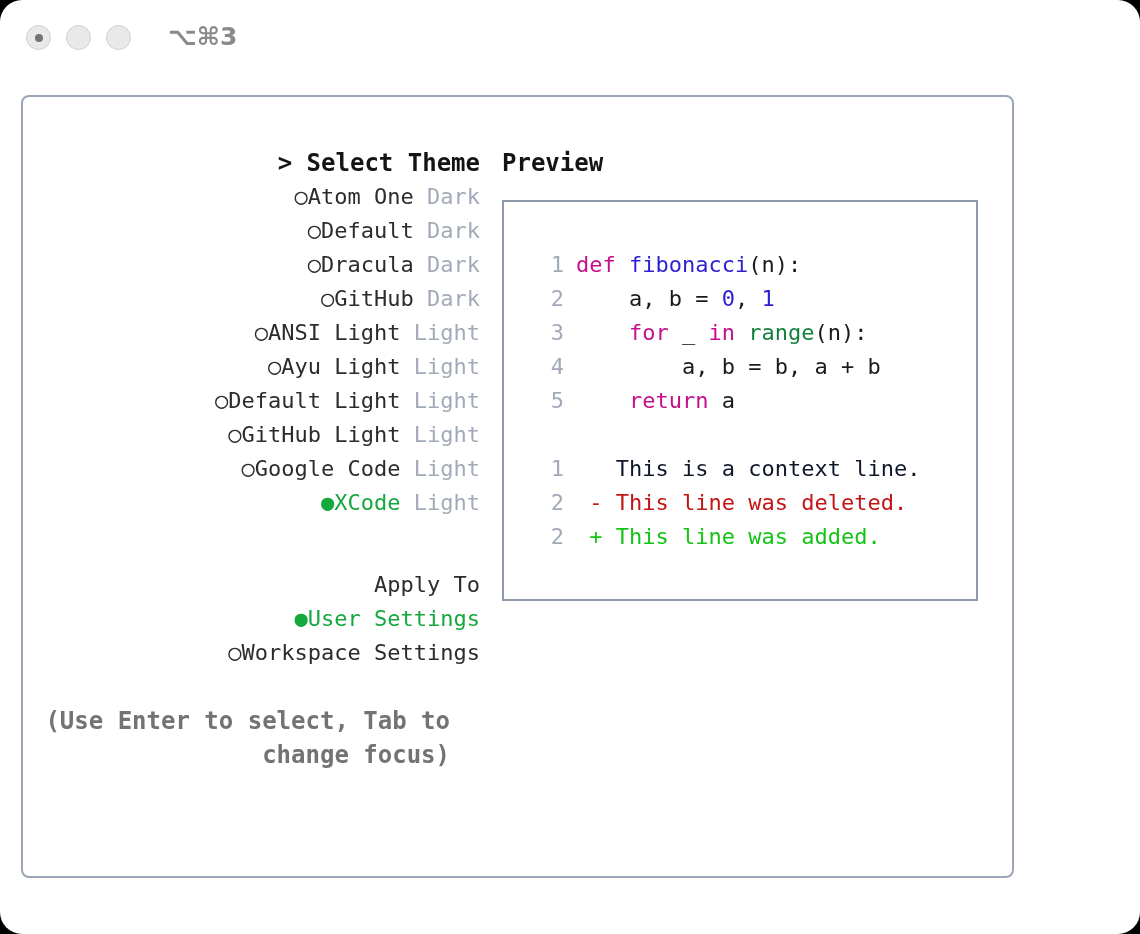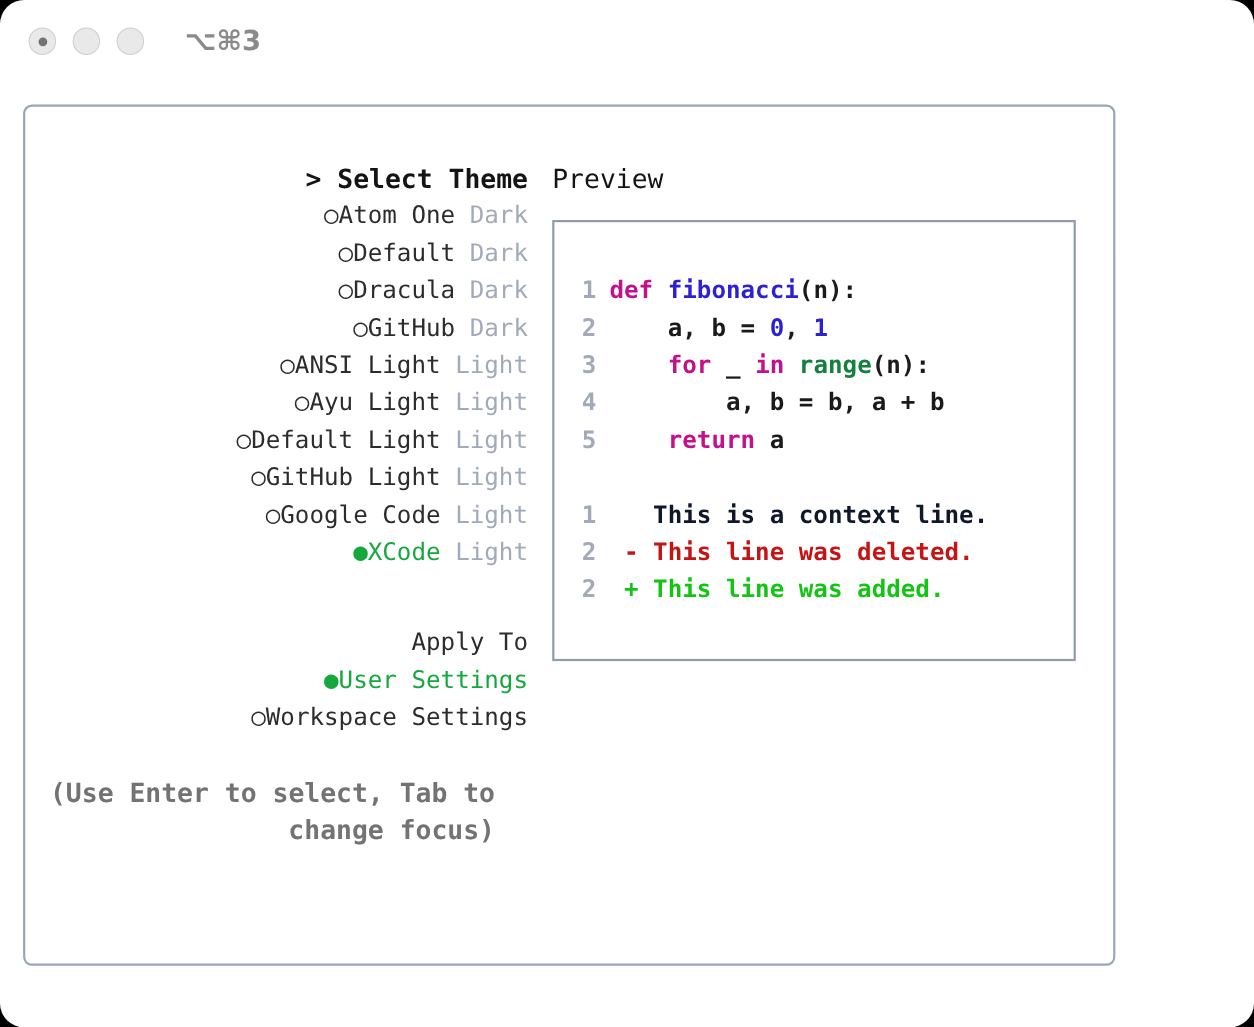--- a/index.html
+++ b/index.html
@@ -129,33 +129,32 @@
   
   #preview-column {
     position: absolute;
     left: 479px;
     top: 49px;
     width: 490px;
   }
 
   #preview-header {
     font-size: 24px;
-    font-weight: normal;
+    font-weight: bold;
     color: #141414;
     line-height: 34px;
   }
 
   #code-box {
     margin-top: 20px;
     width: 476px;
     height: 401px;
     border: 2px solid #909cad;
     background: #ffffff;
-    padding: 46px 0 0 8px;
-    font-weight: bold;
+    padding: 46px 0 0 30px;
   }
 
   .code-line {
     font-size: 22px;
     line-height: 34px;
     white-space: pre;
   }
   .ln {
     display: inline-block;
     width: 30px;

